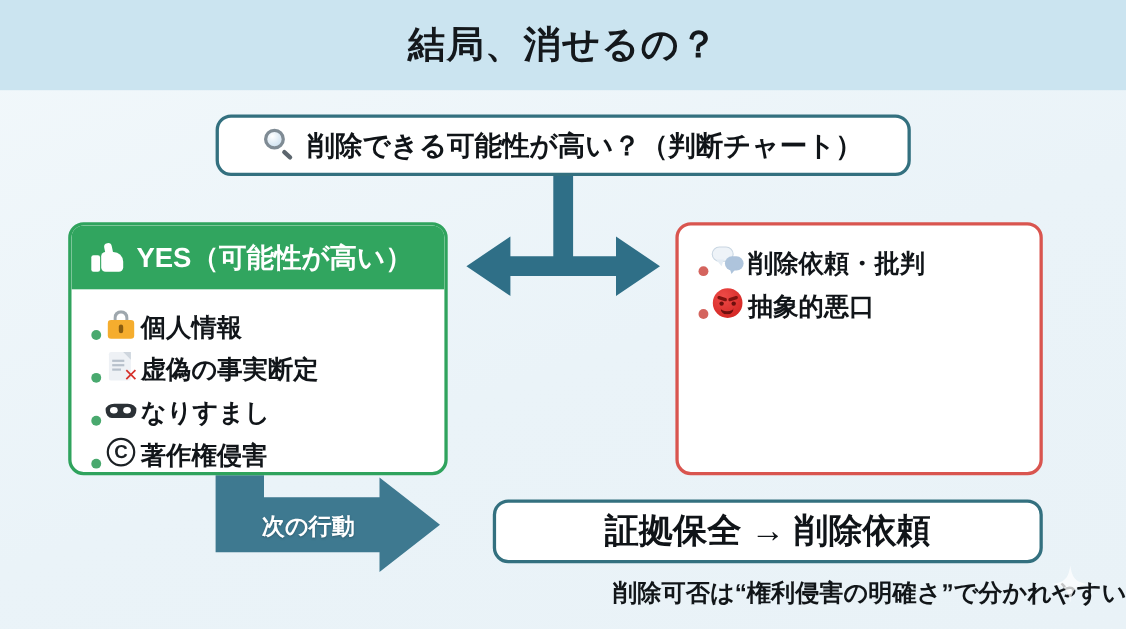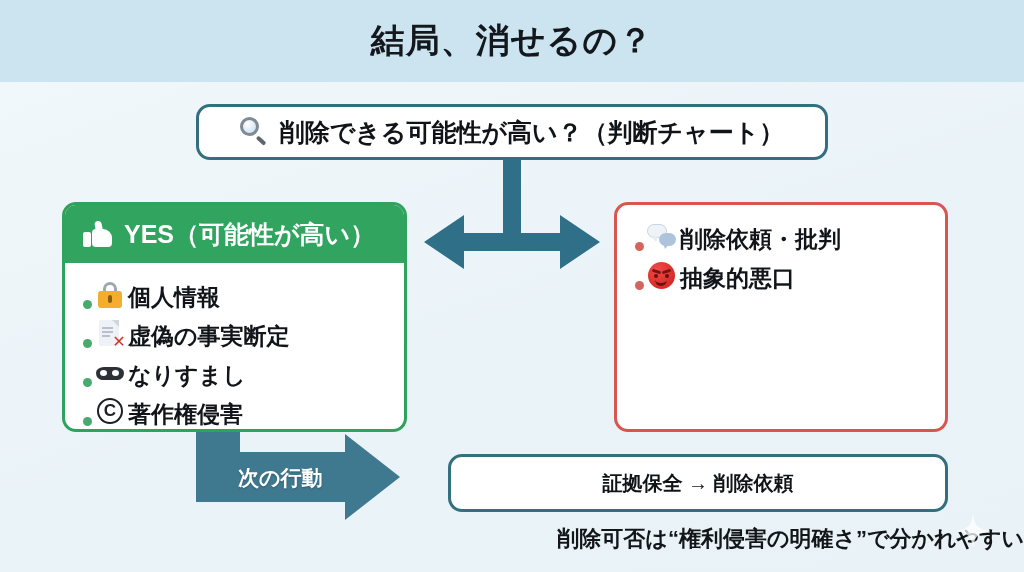--- a/index.html
+++ b/index.html
@@ -342,21 +342,21 @@
     white-space: nowrap;
     text-shadow: 0 1px 2px rgba(0,0,0,.25);
   }
 
   
   #action-box {
     left: 448px; top: 454px;
     width: 500px; height: 58px;
   }
   #action-text {
-    font-size: 20px;
+    font-size: 31px;
     font-weight: bold;
     color: #101418;
     white-space: nowrap;
   }
   #caption {
     position: absolute;
     left: 0; top: 524px;
     width: 1024px;
     text-align: right;
     font-size: 22px;

